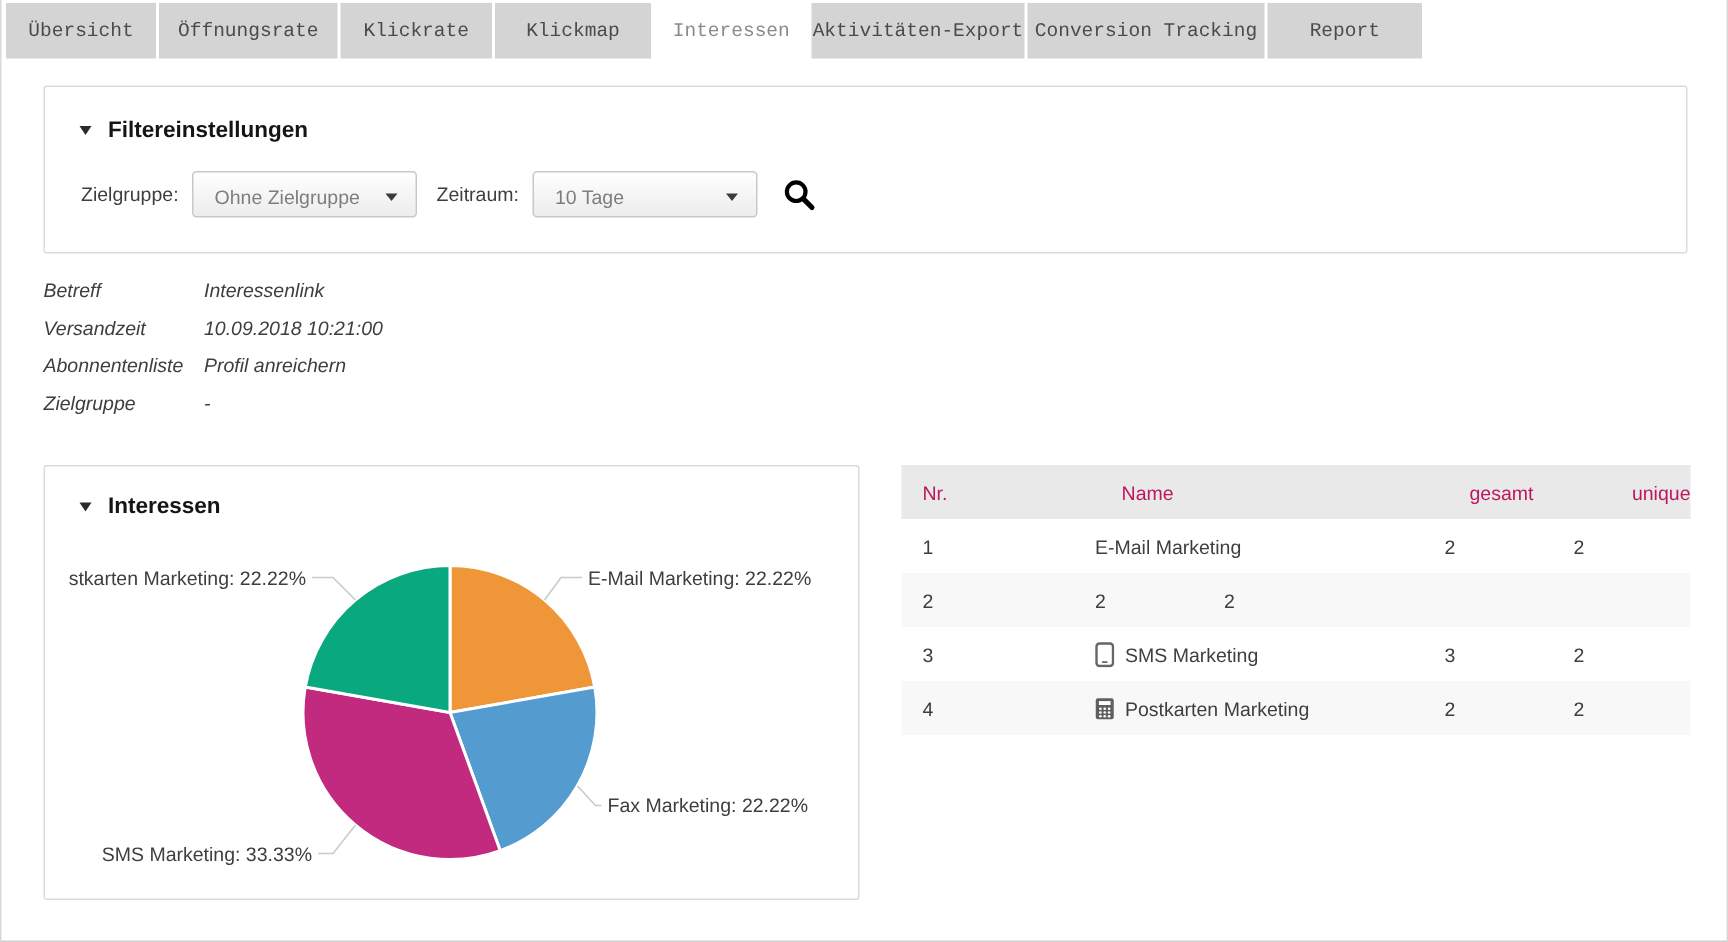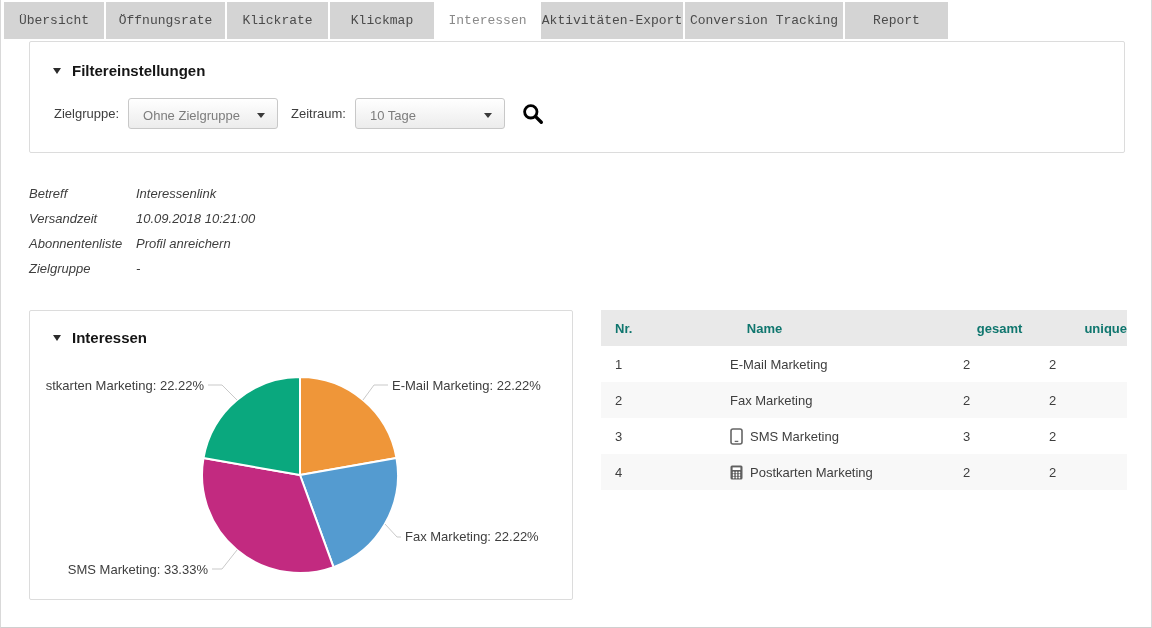--- a/index.html
+++ b/index.html
@@ -12,21 +12,21 @@
   .tab { background:#d4d4d4; color:#4b4b4b; font-size:13px; display:flex; align-items:center;
          justify-content:center; cursor:pointer; white-space:nowrap;font-family:Liberation Mono, monospace; }
   .tab.active { background:#fff; color:#8a8a8a; }
 
   
   .panel { position:absolute; background:#fff; border:1px solid #dcdcdc; border-radius:2px; box-sizing:border-box; }
   .panel-title { display:flex; align-items:center; gap:11px; font-size:15px; font-weight:bold; color:#151515; }
   .caret { width:0; height:0; border-left:4.5px solid transparent; border-right:4.5px solid transparent;
            border-top:6px solid #2b2b2b; cursor:pointer; }
 
-  #filter-panel { left:28px; top:41px; width:1096px; height:112px; }
+  #filter-panel { left:28px; top:57px; width:1096px; height:112px; }
   #filter-panel .panel-title { padding:20px 0 0 23px; }
   .filter-controls { position:absolute; left:24px; top:56px; display:flex; align-items:center; }
   .ctl-label { font-size:13px; color:#3e3e3e; margin-right:9px; }
   .select { width:150px; height:31px; border:1px solid #c8c8c8; border-radius:3px;
             background:linear-gradient(#ffffff,#ececec); display:flex; align-items:center;
             justify-content:space-between; padding:4px 12px 0 14px; box-sizing:border-box;
             font-size:13px; color:#7d7d7d; cursor:pointer; margin-right:13px; }
   .dd-arrow { width:0; height:0; border-left:4px solid transparent; border-right:4px solid transparent;
               border-top:5px solid #3a3a3a; }
   .search-btn { margin-left:4px; cursor:pointer; display:flex; align-items:center; }
@@ -40,21 +40,21 @@
   #interests-panel { left:28px; top:310px; width:544px; height:290px; }
   #interests-panel .panel-title { padding:18px 0 0 23px; }
   .pie-svg { position:absolute; left:0; top:0; }
   .pie-svg text { font-size:13px; fill:#3e3e3e; font-family:"Liberation Sans",sans-serif; }
   .leader { fill:none; stroke:#c9c9c9; stroke-width:1; }
   .slice { stroke:#fff; stroke-width:2; stroke-linejoin:round; }
 
   
   #table-panel { position:absolute; left:600px; top:310px; width:526px; }
   .trow { display:flex; height:36px; align-items:center; font-size:13px; }
-  .trow.head { background:#e9e9e9; font-weight:bold; color:#0f766e;gap:36px; }
+  .trow.head { background:#e9e9e9; font-weight:normal; color:#be185d;gap:36px; }
   .trow.odd { background:#f8f8f8; }
   .c1 { width:129px; padding-left:14px; box-sizing:border-box; }
   .c2 { width:233px; display:flex; align-items:center; gap:7px; }
   .c3 { width:86px; }
   .c4 { flex:1; }
 </style>
 </head>
 <body>
 
 <div class="page">
@@ -148,23 +148,20 @@
     <div class="trow">
       <span class="c1">1</span>
       <span class="c2">
           <span>E-Mail Marketing</span>
         </span>
       <span class="c3">2</span>
       <span class="c4">2</span>
     </div>
     <div class="trow odd">
       <span class="c1">2</span>
-      <span class="c2">
-          <span>Fax Marketing</span>
-        </span>
       <span class="c3">2</span>
       <span class="c4">2</span>
     </div>
     <div class="trow">
       <span class="c1">3</span>
       <span class="c2">
         <svg width="13" height="17" viewBox="0 0 13 17">
           <rect x="1" y="1" width="11" height="15" rx="2" fill="none" stroke="#666" stroke-width="1.6"></rect>
           <line x1="4.7" y1="13.4" x2="8.3" y2="13.4" stroke="#666" stroke-width="1.3"></line>
         </svg>

